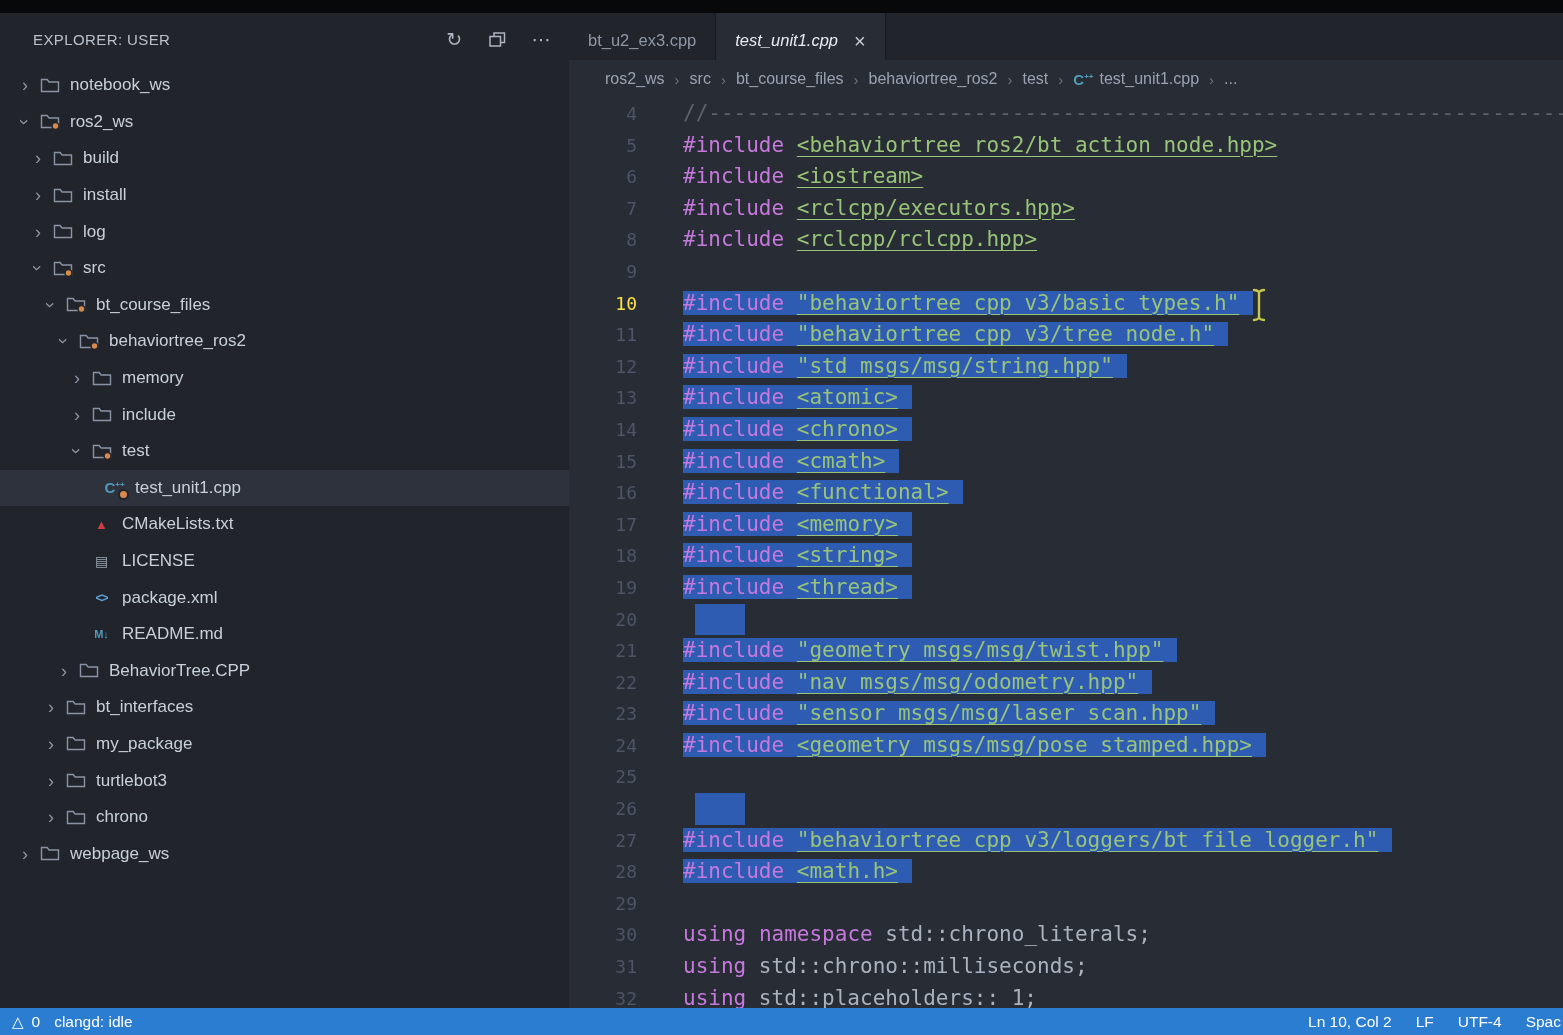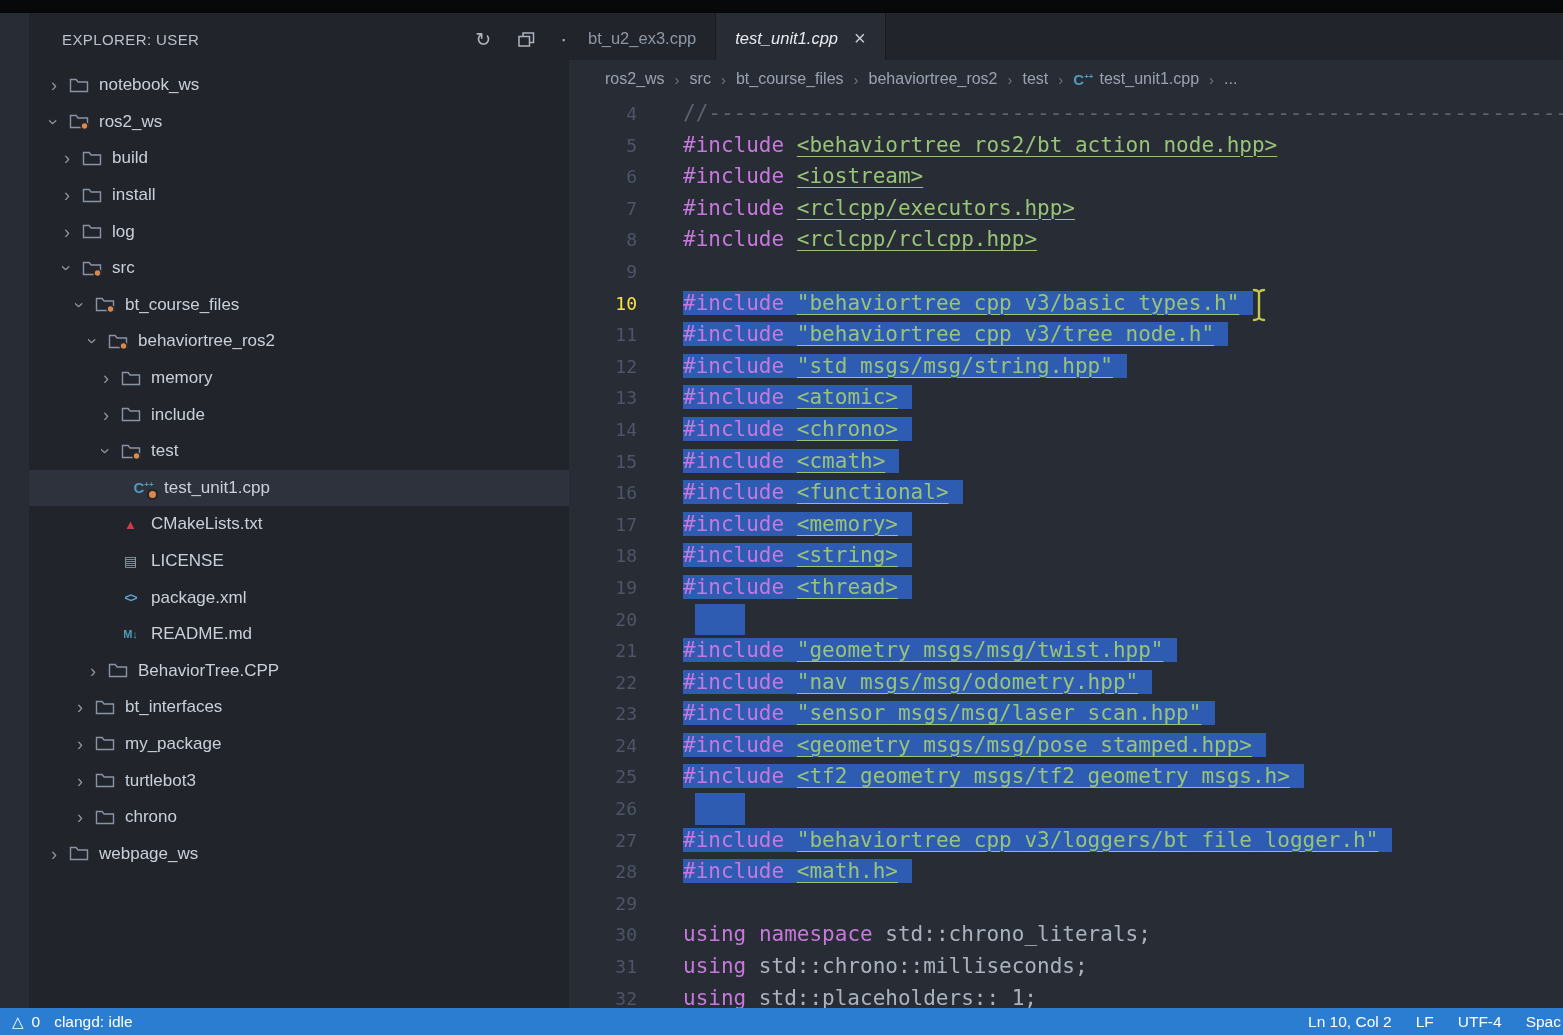--- a/index.html
+++ b/index.html
@@ -4,21 +4,21 @@
 <style>
   html,body{margin:0;padding:0;}
   body{
     width:1563px;height:1035px;overflow:hidden;position:relative;
     background:#282c34;font-family:"Liberation Sans",sans-serif;
     -webkit-font-smoothing:antialiased;
   }
   .topstrip{position:absolute;top:0;left:0;width:1563px;height:13px;background:#07080a;z-index:5;}
 
   
-  .sidebar{position:absolute;top:13px;left:0;width:569px;bottom:27px;background:#21252b;border-right:1px solid #d946ef;overflow:hidden;margin-left:29px;}
+  .sidebar{position:absolute;top:13px;left:0;width:569px;bottom:27px;background:#21252b;border-right:1px solid #d946ef;overflow:hidden;}
   .exp-header{height:52px;display:flex;align-items:center;padding:0 18px 0 33px;color:#bac1cc;font-size:15px;letter-spacing:.4px;}
   .exp-actions{margin-left:auto;display:flex;align-items:center;gap:26px;color:#adb4bf;}
   .exp-actions .act{font-size:19px;line-height:1;cursor:pointer;display:flex;align-items:center;}
   .tree{padding-top:2px;}
   .trow{height:36.6px;display:flex;align-items:center;font-size:17px;color:#c9d0da;cursor:pointer;white-space:nowrap;}
   .trow.sel{background:#2d323c;}
   .chev{width:22px;flex-shrink:0;color:#8d95a3;font-size:18px;display:flex;justify-content:center;line-height:1;}
   .chev.exp{transform:rotate(90deg);}
   .chev.none{visibility:hidden;}
   .ticon{width:27px;flex-shrink:0;display:flex;justify-content:center;align-items:center;position:relative;height:22px;}
@@ -27,21 +27,21 @@
   .ic-cpp{color:#519aba;font-weight:bold;font-size:15px;line-height:1;}
   .ic-cpp:after{content:"++";font-size:8px;vertical-align:super;}
   .ic-cmake{color:#cc3e44;font-size:13px;line-height:1;}
   .ic-license{color:#9aa5b1;font-size:14px;line-height:1;}
   .ic-xml{color:#5aa1d8;font-weight:bold;font-size:12px;line-height:1;letter-spacing:-1px;}
   .ic-md{color:#519aba;font-weight:bold;font-size:11px;line-height:1;}
 
   
   .main{position:absolute;top:13px;left:569px;right:0;bottom:27px;background:#282c34;overflow:hidden;}
   .tabbar{height:47px;background:#21252b;display:flex;}
-  .tab{display:flex;align-items:flex-end;padding:12px 19px;font-size:16.5px;color:#8f97a5;background:#21252b;border-right:1px solid #181a1f;gap:16px;cursor:pointer;}
+  .tab{display:flex;align-items:flex-start;padding:18px 19px;font-size:16.5px;color:#8f97a5;background:#21252b;border-right:1px solid #181a1f;gap:16px;cursor:pointer;}
   .tab.active{background:#282c34;color:#e9ebf1;font-style:italic;}
   .tab-close{font-size:20px;color:#c7ccd6;font-style:normal;line-height:1;cursor:pointer;}
   .breadcrumb{height:38px;display:flex;align-items:center;padding-left:36px;gap:10px;color:#9aa2b1;font-size:16px;white-space:nowrap;}
   .bc-sep{color:#6e7687;font-size:15px;}
   .bc-item{display:flex;align-items:center;gap:6px;cursor:pointer;}
 
   .code{position:absolute;top:85px;left:0;right:0;bottom:0;overflow:hidden;font-family:"DejaVu Sans Mono",monospace;font-size:21px;line-height:31.6px;}
   .cline{height:31.6px;display:flex;white-space:pre;}
   .lnum{width:114px;padding-right:46px;box-sizing:border-box;text-align:right;color:#4d5566;font-size:18px;line-height:31.6px;flex-shrink:0;font-family:"DejaVu Sans Mono",monospace;}
   .lnum.on{color:#fde047;}
@@ -335,21 +335,21 @@
       <div class="cline"><span class="lnum">15</span><span class="ltext"><span class="selspan"><span class="tk-kw">#include</span><span class="tk-pl"> </span><span class="tk-str">&lt;cmath&gt;</span></span></span></div>
       <div class="cline"><span class="lnum">16</span><span class="ltext"><span class="selspan"><span class="tk-kw">#include</span><span class="tk-pl"> </span><span class="tk-str">&lt;functional&gt;</span></span></span></div>
       <div class="cline"><span class="lnum">17</span><span class="ltext"><span class="selspan"><span class="tk-kw">#include</span><span class="tk-pl"> </span><span class="tk-str">&lt;memory&gt;</span></span></span></div>
       <div class="cline"><span class="lnum">18</span><span class="ltext"><span class="selspan"><span class="tk-kw">#include</span><span class="tk-pl"> </span><span class="tk-str">&lt;string&gt;</span></span></span></div>
       <div class="cline"><span class="lnum">19</span><span class="ltext"><span class="selspan"><span class="tk-kw">#include</span><span class="tk-pl"> </span><span class="tk-str">&lt;thread&gt;</span></span></span></div>
       <div class="cline"><span class="lnum">20</span><span class="ltext"><span class="selws"></span></span></div>
       <div class="cline"><span class="lnum">21</span><span class="ltext"><span class="selspan"><span class="tk-kw">#include</span><span class="tk-pl"> </span><span class="tk-str">"geometry_msgs/msg/twist.hpp"</span></span></span></div>
       <div class="cline"><span class="lnum">22</span><span class="ltext"><span class="selspan"><span class="tk-kw">#include</span><span class="tk-pl"> </span><span class="tk-str">"nav_msgs/msg/odometry.hpp"</span></span></span></div>
       <div class="cline"><span class="lnum">23</span><span class="ltext"><span class="selspan"><span class="tk-kw">#include</span><span class="tk-pl"> </span><span class="tk-str">"sensor_msgs/msg/laser_scan.hpp"</span></span></span></div>
       <div class="cline"><span class="lnum">24</span><span class="ltext"><span class="selspan"><span class="tk-kw">#include</span><span class="tk-pl"> </span><span class="tk-str">&lt;geometry_msgs/msg/pose_stamped.hpp&gt;</span></span></span></div>
-      <div class="cline"><span class="lnum">25</span><span class="ltext"><span class="selspan"><span class="tk-kw">#include</span><span class="tk-pl"> </span><span class="tk-str">&lt;tf2_geometry_msgs/tf2_geometry_msgs.h&gt;</span></span></span></div>
+      <div class="cline"><span class="lnum">25</span></div>
       <div class="cline"><span class="lnum">26</span><span class="ltext"><span class="selws"></span></span></div>
       <div class="cline"><span class="lnum">27</span><span class="ltext"><span class="selspan"><span class="tk-kw">#include</span><span class="tk-pl"> </span><span class="tk-str">"behaviortree_cpp_v3/loggers/bt_file_logger.h"</span></span></span></div>
       <div class="cline"><span class="lnum">28</span><span class="ltext"><span class="selspan"><span class="tk-kw">#include</span><span class="tk-pl"> </span><span class="tk-str">&lt;math.h&gt;</span></span></span></div>
       <div class="cline"><span class="lnum">29</span><span class="ltext"></span></div>
       <div class="cline"><span class="lnum">30</span><span class="ltext"><span class="tk-kw">using</span><span class="tk-pl"> </span><span class="tk-kw">namespace</span><span class="tk-pl"> std::chrono_literals;</span></span></div>
       <div class="cline"><span class="lnum">31</span><span class="ltext"><span class="tk-kw">using</span><span class="tk-pl"> std::chrono::milliseconds;</span></span></div>
       <div class="cline"><span class="lnum">32</span><span class="ltext"><span class="tk-kw">using</span><span class="tk-pl"> std::placeholders::_1;</span></span></div>
     </div>
   <div class="ibeam">
     <svg width="16" height="36" viewBox="0 0 16 36">

